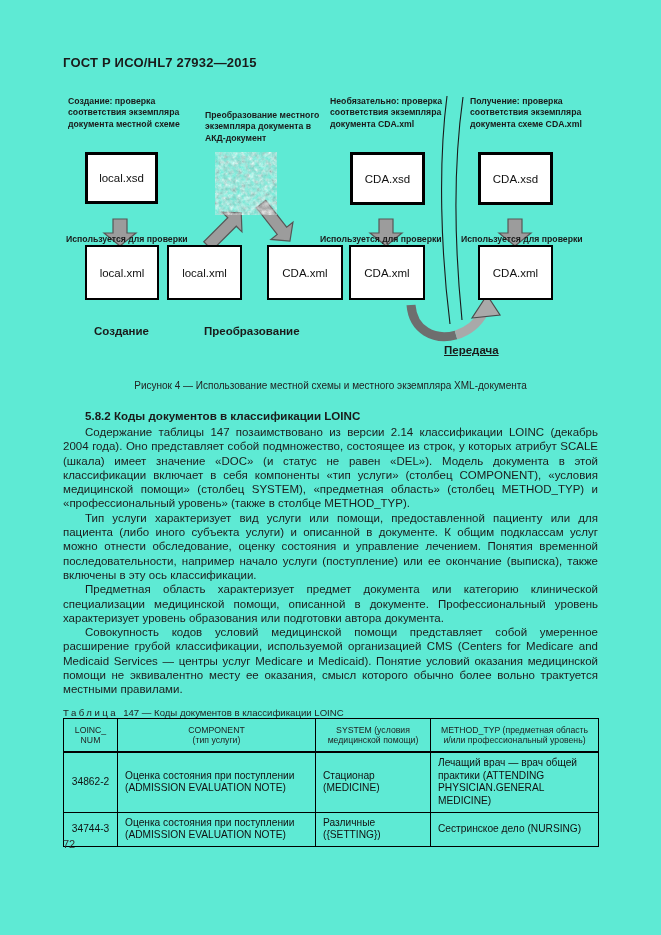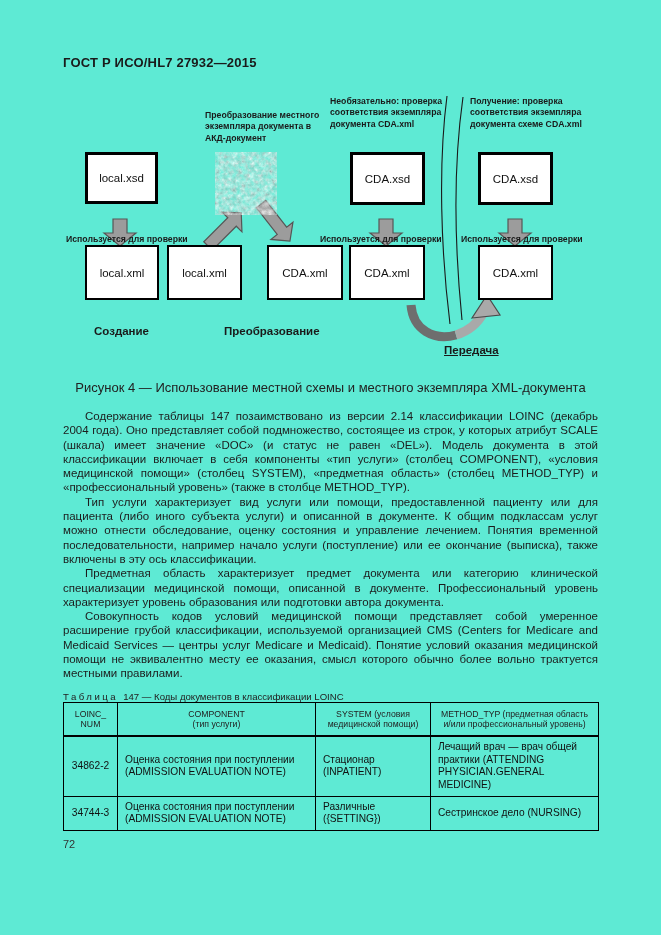--- a/index.html
+++ b/index.html
@@ -14,21 +14,21 @@
   .step-label{font-size:8.7px;font-weight:bold;line-height:11.3px;z-index:3;}
   .dbox{
     background:#fff;border:3px solid #000;display:flex;align-items:center;justify-content:center;
     font-size:11.5px;color:#111;z-index:2;box-sizing:border-box;
   }
   .dbox.thin{border-width:2.5px;}
   .arrow-label{font-size:8.7px;font-weight:bold;white-space:nowrap;z-index:3;margin-top:21px;}
   .stage-label{font-size:11.5px;font-weight:bold;z-index:3;}
   .overlay{left:0;top:0;z-index:1;}
   .noisebox{left:215px;top:152px;z-index:2;}
-  .fig-caption{left:0;top:380px;width:661px;text-align:center;font-size:13px;color:#222;}
+  .fig-caption{left:0;top:380px;width:661px;text-align:center;font-size:10px;color:#222;}
   
   .content{left:63px;top:409px;width:535px;}
   .sec-heading{font-size:11.6px;font-weight:bold;margin:0 0 3px 0;text-indent:22px;}
   .content p{
     margin:0;font-size:11.5px;line-height:14.3px;text-align:justify;text-indent:22px;color:#1c1c1c;
   }
   .tbl-caption{margin-top:10px;font-size:9.6px;color:#222;}
   .tbl-word{letter-spacing:2.5px;margin-right:5px;}
   table.loinc{
     margin-top:0;width:535px;border-collapse:collapse;table-layout:fixed;
@@ -45,20 +45,21 @@
   td.c-num{text-align:center;font-size:10.6px;}
   .page-num{left:63px;top:838px;font-size:11px;color:#333;}
 </style>
 </head>
 <body>
 
 <div class="page">
 
   <div class="abs doc-header">ГОСТ Р ИСО/HL7 27932—2015</div>
 
+  <div class="abs step-label" style="left:68px;top:96px;width:142px;">Создание: проверка соответствия экземпляра документа местной схеме</div>
   <div class="abs step-label" style="left:205px;top:110px;width:118px;">Преобразование местного экземпляра документа в АКД-документ</div>
   <div class="abs step-label" style="left:330px;top:96px;width:122px;">Необязательно: проверка соответствия экземпляра документа CDA.xml</div>
   <div class="abs step-label" style="left:470px;top:96px;width:126px;">Получение: проверка соответствия экземпляра документа схеме CDA.xml</div>
 
   <svg class="abs overlay" width="661" height="380" viewBox="0 0 661 380">
 
     <g fill="#9c9c9c" stroke="#565656" stroke-width="1.2">
       <polygon transform="translate(120,219)" points="-7,0 7,0 7,14 16,14 0,27 -16,14 -7,14"></polygon>
       <polygon transform="translate(386,219)" points="-7,0 7,0 7,14 16,14 0,27 -16,14 -7,14"></polygon>
       <polygon transform="translate(515,219)" points="-7,0 7,0 7,14 16,14 0,27 -16,14 -7,14"></polygon>
@@ -98,26 +99,27 @@
   <div class="abs arrow-label" style="left:320px;top:213px;">Используется для проверки</div>
   <div class="abs arrow-label" style="left:461px;top:213px;">Используется для проверки</div>
 
   <div class="abs dbox thin" style="left:85px;top:245px;width:74px;height:55px;">local.xml</div>
   <div class="abs dbox thin" style="left:167px;top:245px;width:75px;height:55px;">local.xml</div>
   <div class="abs dbox thin" style="left:267px;top:245px;width:76px;height:55px;">CDA.xml</div>
   <div class="abs dbox thin" style="left:349px;top:245px;width:76px;height:55px;">CDA.xml</div>
   <div class="abs dbox thin" style="left:478px;top:245px;width:75px;height:55px;">CDA.xml</div>
 
   <div class="abs stage-label" style="left:94px;top:325px;">Создание</div>
-  <div class="abs stage-label" style="left:224px;top:325px;">Преобразование</div>
+  <div class="abs stage-label" style="left:204px;top:325px;">Преобразование</div>
   <div class="abs stage-label" style="left:444px;top:344px;text-decoration:underline;">Передача</div>
 
   <div class="abs fig-caption">Рисунок 4 — Использование местной схемы и местного экземпляра XML-документа</div>
 
   <div class="abs content">
+    <div class="sec-heading">5.8.2 Коды документов в классификации LOINC</div>
     <p>Содержание таблицы 147 позаимствовано из версии 2.14 классификации LOINC (декабрь 2004 года). Оно представляет собой подмножество, состоящее из строк, у которых атрибут SCALE (шкала) имеет значение «DOC» (и статус не равен «DEL»). Модель документа в этой классификации включает в себя компоненты «тип услуги» (столбец COMPONENT), «условия медицинской помощи» (столбец SYSTEM), «предметная область» (столбец METHOD_TYP) и «профессиональный уровень» (также в столбце METHOD_TYP).</p>
     <p>Тип услуги характеризует вид услуги или помощи, предоставленной пациенту или для пациента (либо иного субъекта услуги) и описанной в документе. К общим подклассам услуг можно отнести обследование, оценку состояния и управление лечением. Понятия временной последовательности, например начало услуги (поступление) или ее окончание (выписка), также включены в эту ось классификации.</p>
     <p>Предметная область характеризует предмет документа или категорию клинической специализации медицинской помощи, описанной в документе. Профессиональный уровень характеризует уровень образования или подготовки автора документа.</p>
     <p>Совокупность кодов условий медицинской помощи представляет собой умеренное расширение грубой классификации, используемой организацией CMS (Centers for Medicare and Medicaid Services — центры услуг Medicare и Medicaid). Понятие условий оказания медицинской помощи не эквивалентно месту ее оказания, смысл которого обычно более вольно трактуется местными правилами.</p>
 
     <div class="tbl-caption">
       <span class="tbl-word">Таблица</span><span>147 — Коды документов в классификации LOINC</span>
     </div>
 
     <table class="loinc">
@@ -136,21 +138,21 @@
           <th>SYSTEM (условия
 медицинской помощи)</th>
           <th>METHOD_TYP (предметная область
 и/или профессиональный уровень)</th>
         </tr>
       </thead>
       <tbody>
         <tr style="height:56px;">
           <td class="c-num">34862-2</td>
           <td>Оценка состояния при поступлении (ADMISSION EVALUATION NOTE)</td>
-          <td>Стационар (INPATIENT)</td>
+          <td>Стационар (MEDICINE)</td>
           <td>Лечащий врач — врач общей практики (ATTENDING PHYSICIAN.GENERAL MEDICINE)</td>
         </tr>
         <tr style="height:32px;">
           <td class="c-num">34744-3</td>
           <td>Оценка состояния при поступлении (ADMISSION EVALUATION NOTE)</td>
           <td>Различные ({SETTING})</td>
           <td>Сестринское дело (NURSING)</td>
         </tr>
       </tbody>
     </table>

